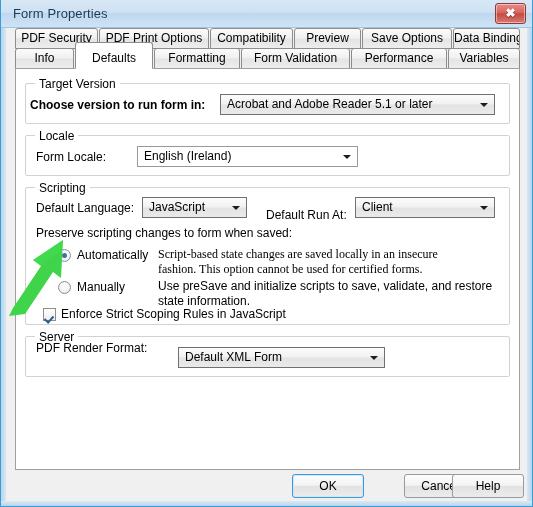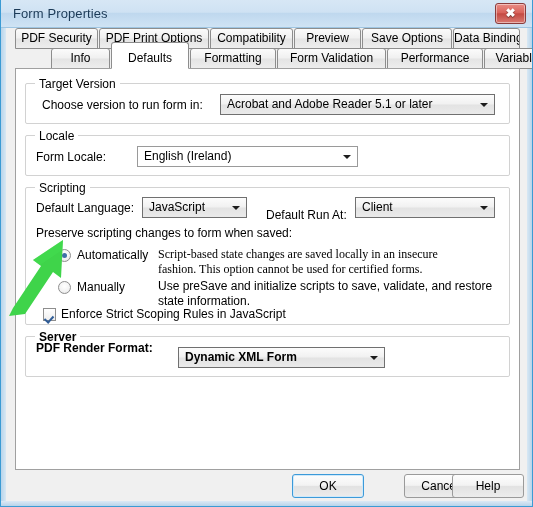--- a/index.html
+++ b/index.html
@@ -59,21 +59,21 @@
     background:linear-gradient(to bottom,#fbfbfb 0%,#f0f0f0 48%,#e4e4e4 52%,#ededed 100%);
     border:1px solid #8d8d8d;
     border-radius:3px 3px 0 0;
     font-size:12px;color:#000;
     text-align:center;
     white-space:nowrap;
     cursor:pointer;
     overflow:hidden;
   }
   .tab.row1{height:21px;line-height:19px;}
-  .tab.row2{height:21px;line-height:19px;margin-left:36px;}
+  .tab.row2{height:21px;line-height:19px;}
   .tab.selected{
     background:#fff;
     border-bottom:1px solid #fff;
     z-index:5;
   }
 
   
   #panel{
     position:absolute;left:14px;top:68px;width:505px;height:402px;
     background:#fff;border:1px solid #a0a0a0;box-sizing:border-box;
@@ -188,21 +188,21 @@
       <div class="tab row2" style="left: 153px; width: 86px; top: 20px;"><span>Formatting</span></div>
       <div class="tab row2" style="left: 240px; width: 109px; top: 20px;"><span>Form Validation</span></div>
       <div class="tab row2" style="left: 350px; width: 96px; top: 20px;"><span>Performance</span></div>
       <div class="tab row2" style="left: 447px; width: 72px; top: 20px;"><span>Variables</span></div>
     </div>
 
   <div id="panel">
 
     <div class="group" style="left:9px;top:14px;width:485px;height:41px;">
       <div class="group-title">Target Version</div>
-      <div class="lbl" style="left:16px;top:14px;">Choose version to run form in:</div>
+      <div class="lbl" style="left:4px;top:14px;font-weight:bold;">Choose version to run form in:</div>
       <div class="combo" style="left:194px;top:10px;width:275px;">
         <div class="val">Acrobat and Adobe Reader 5.1 or later</div>
         <div class="arw"></div>
       </div>
     </div>
 
     <div class="group" style="left:9px;top:66px;width:485px;height:41px;">
       <div class="group-title">Locale</div>
       <div class="lbl" style="left:10px;top:14px;">Form Locale:</div>
       <div class="combo flat" style="left:111px;top:10px;width:221px;">
@@ -239,25 +239,25 @@
       <div class="radio-label" style="left:51px;top:92px;">Manually</div>
       <div class="desc" style="left:132px;top:91px;width:340px;">
         <div>Use preSave and initialize scripts to save, validate, and restore</div>
         <div>state information.</div>
       </div>
 
       <div class="checkbox on" style="left:17px;top:120px;"></div>
       <div class="radio-label" style="left:35px;top:119px;">Enforce Strict Scoping Rules in JavaScript</div>
     </div>
 
-    <div class="group" style="left:9px;top:267px;width:485px;height:41px;font-weight:bold;">
+    <div class="group" style="left:9px;top:267px;width:485px;height:41px;">
       <div class="group-title">Server</div>
       <div class="lbl" style="left:10px;top:4px;">PDF Render Format:</div>
       <div class="combo" style="left:152px;top:10px;width:207px;">
-        <div class="val">Dynamic XML Form</div>
+        <div class="val">Default XML Form</div>
         <div class="arw"></div>
       </div>
     </div>
 
   </div>
 
   <div class="btn default" style="left:291px;top:474px;width:72px;">OK</div>
   <div class="btn" style="left:371px;top:474px;width:72px;margin-left:32px;">Cancel</div>
   <div class="btn" style="left:451px;top:474px;width:72px;">Help</div>
 

